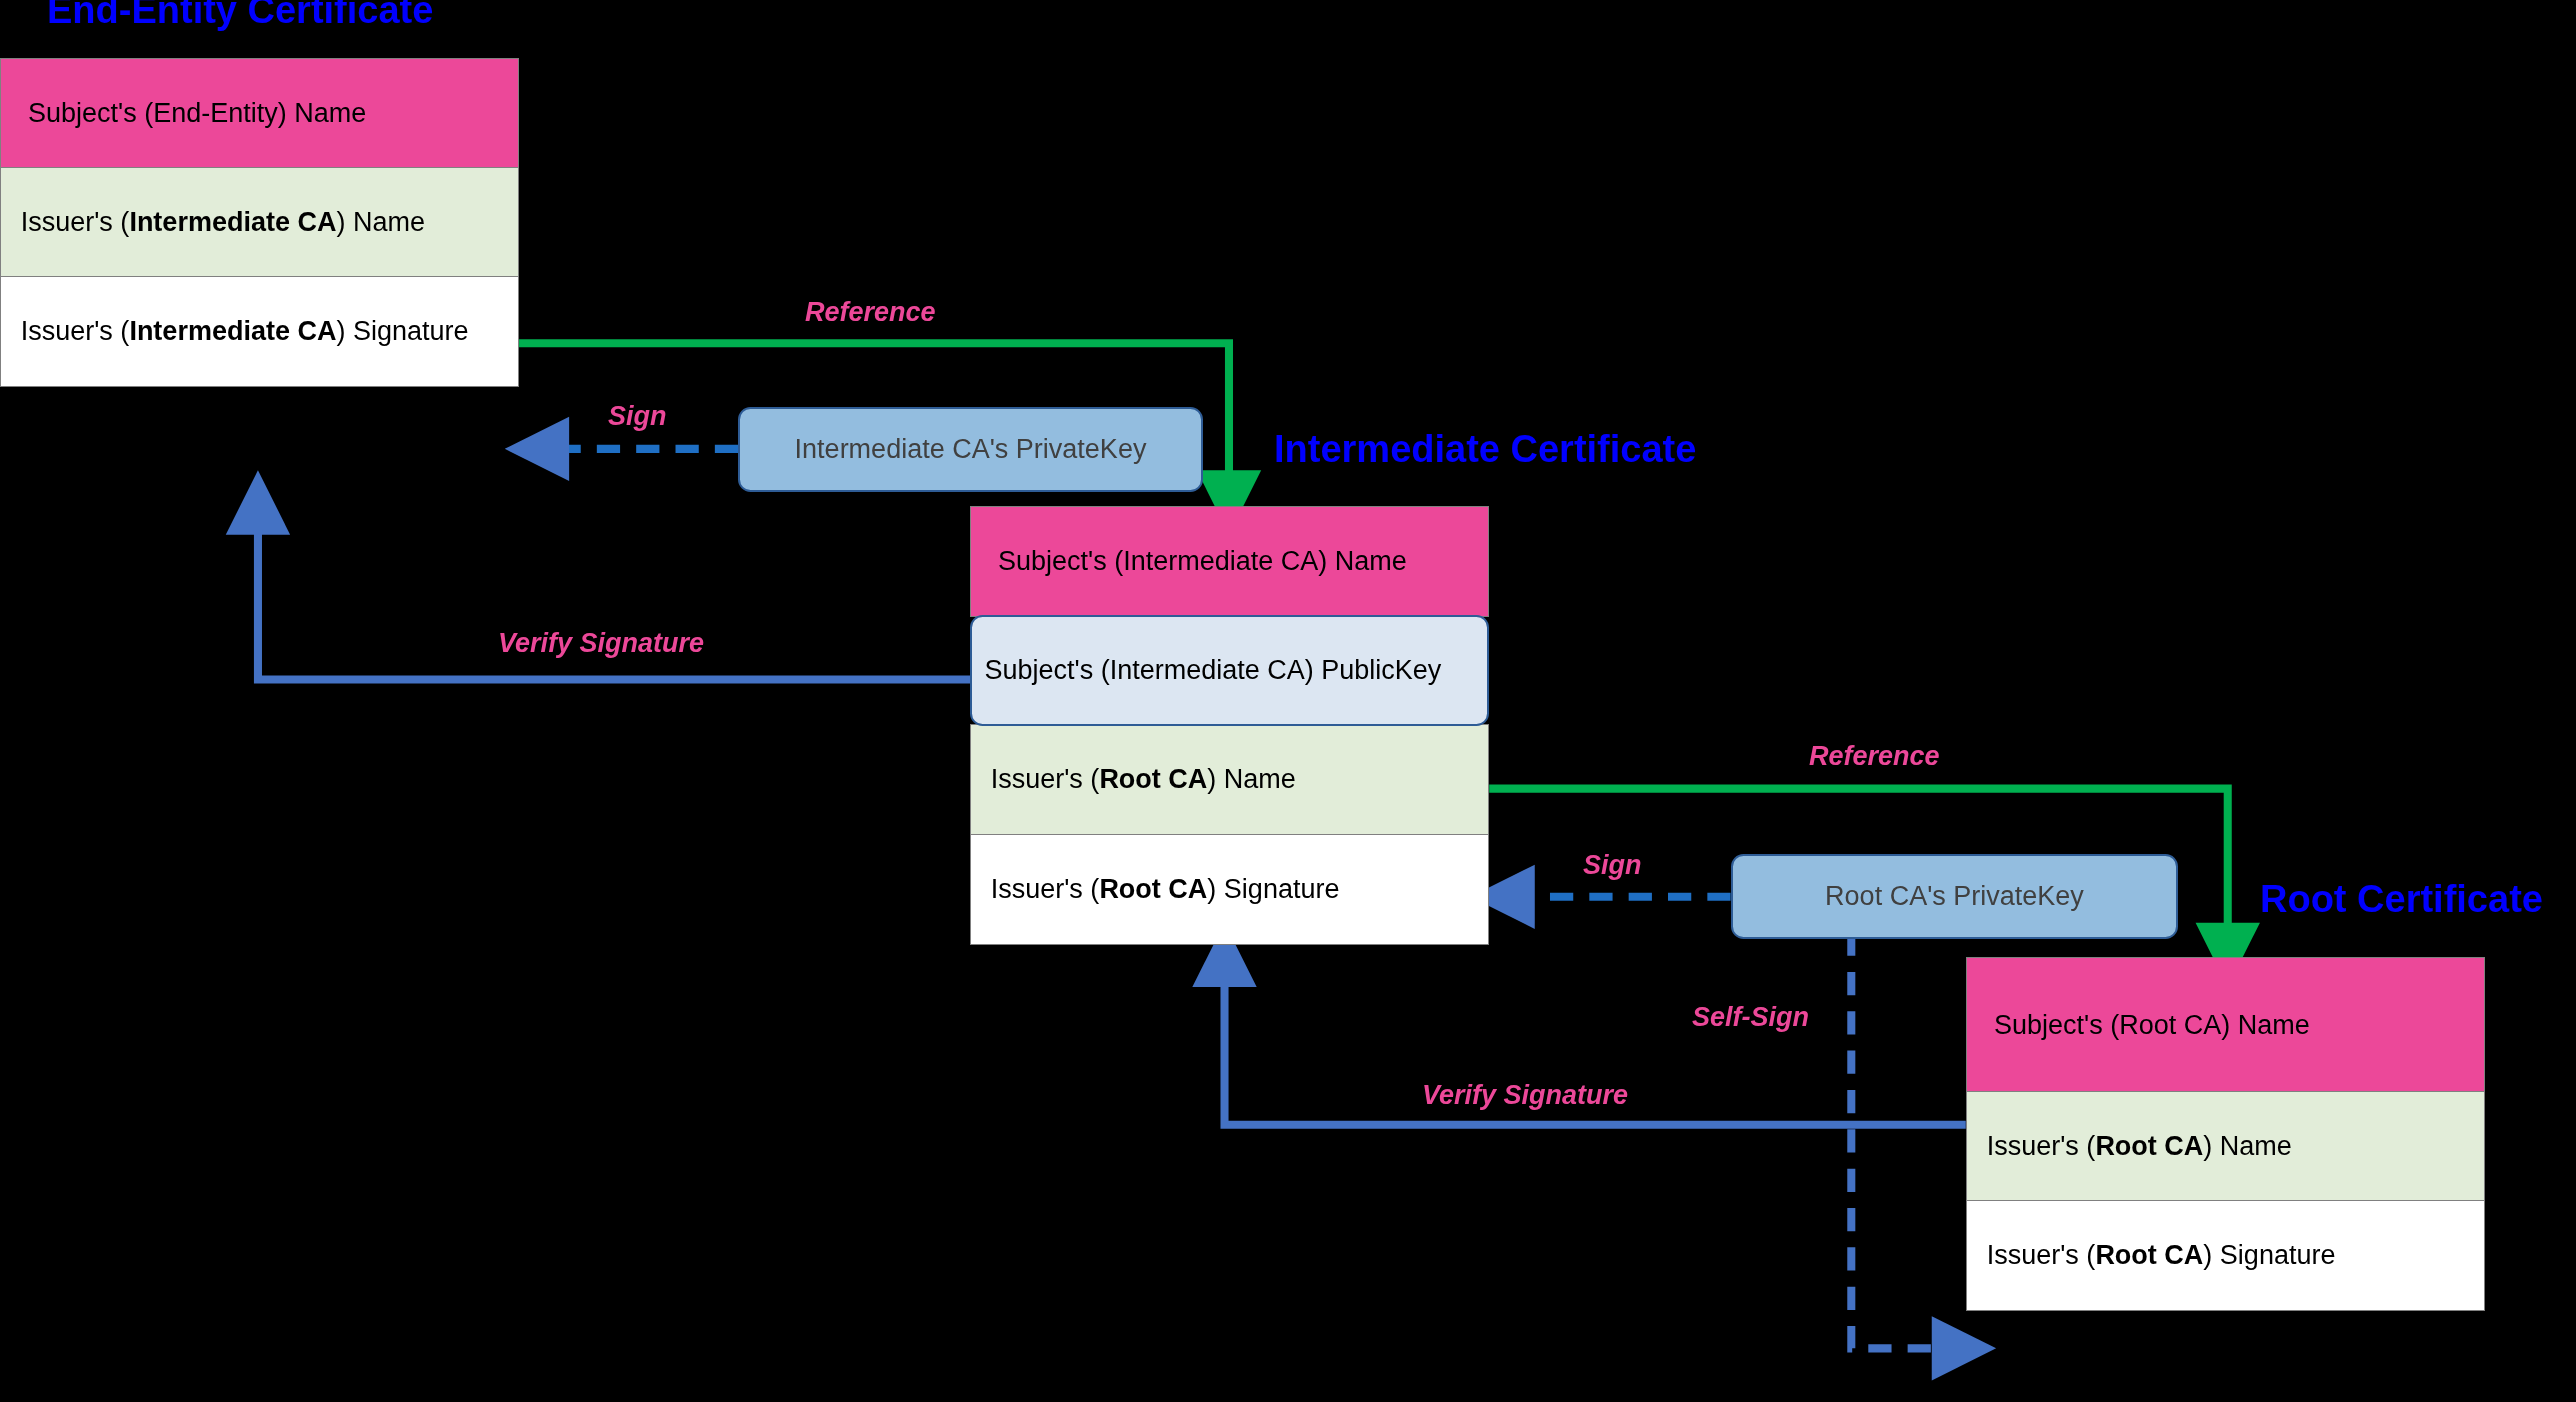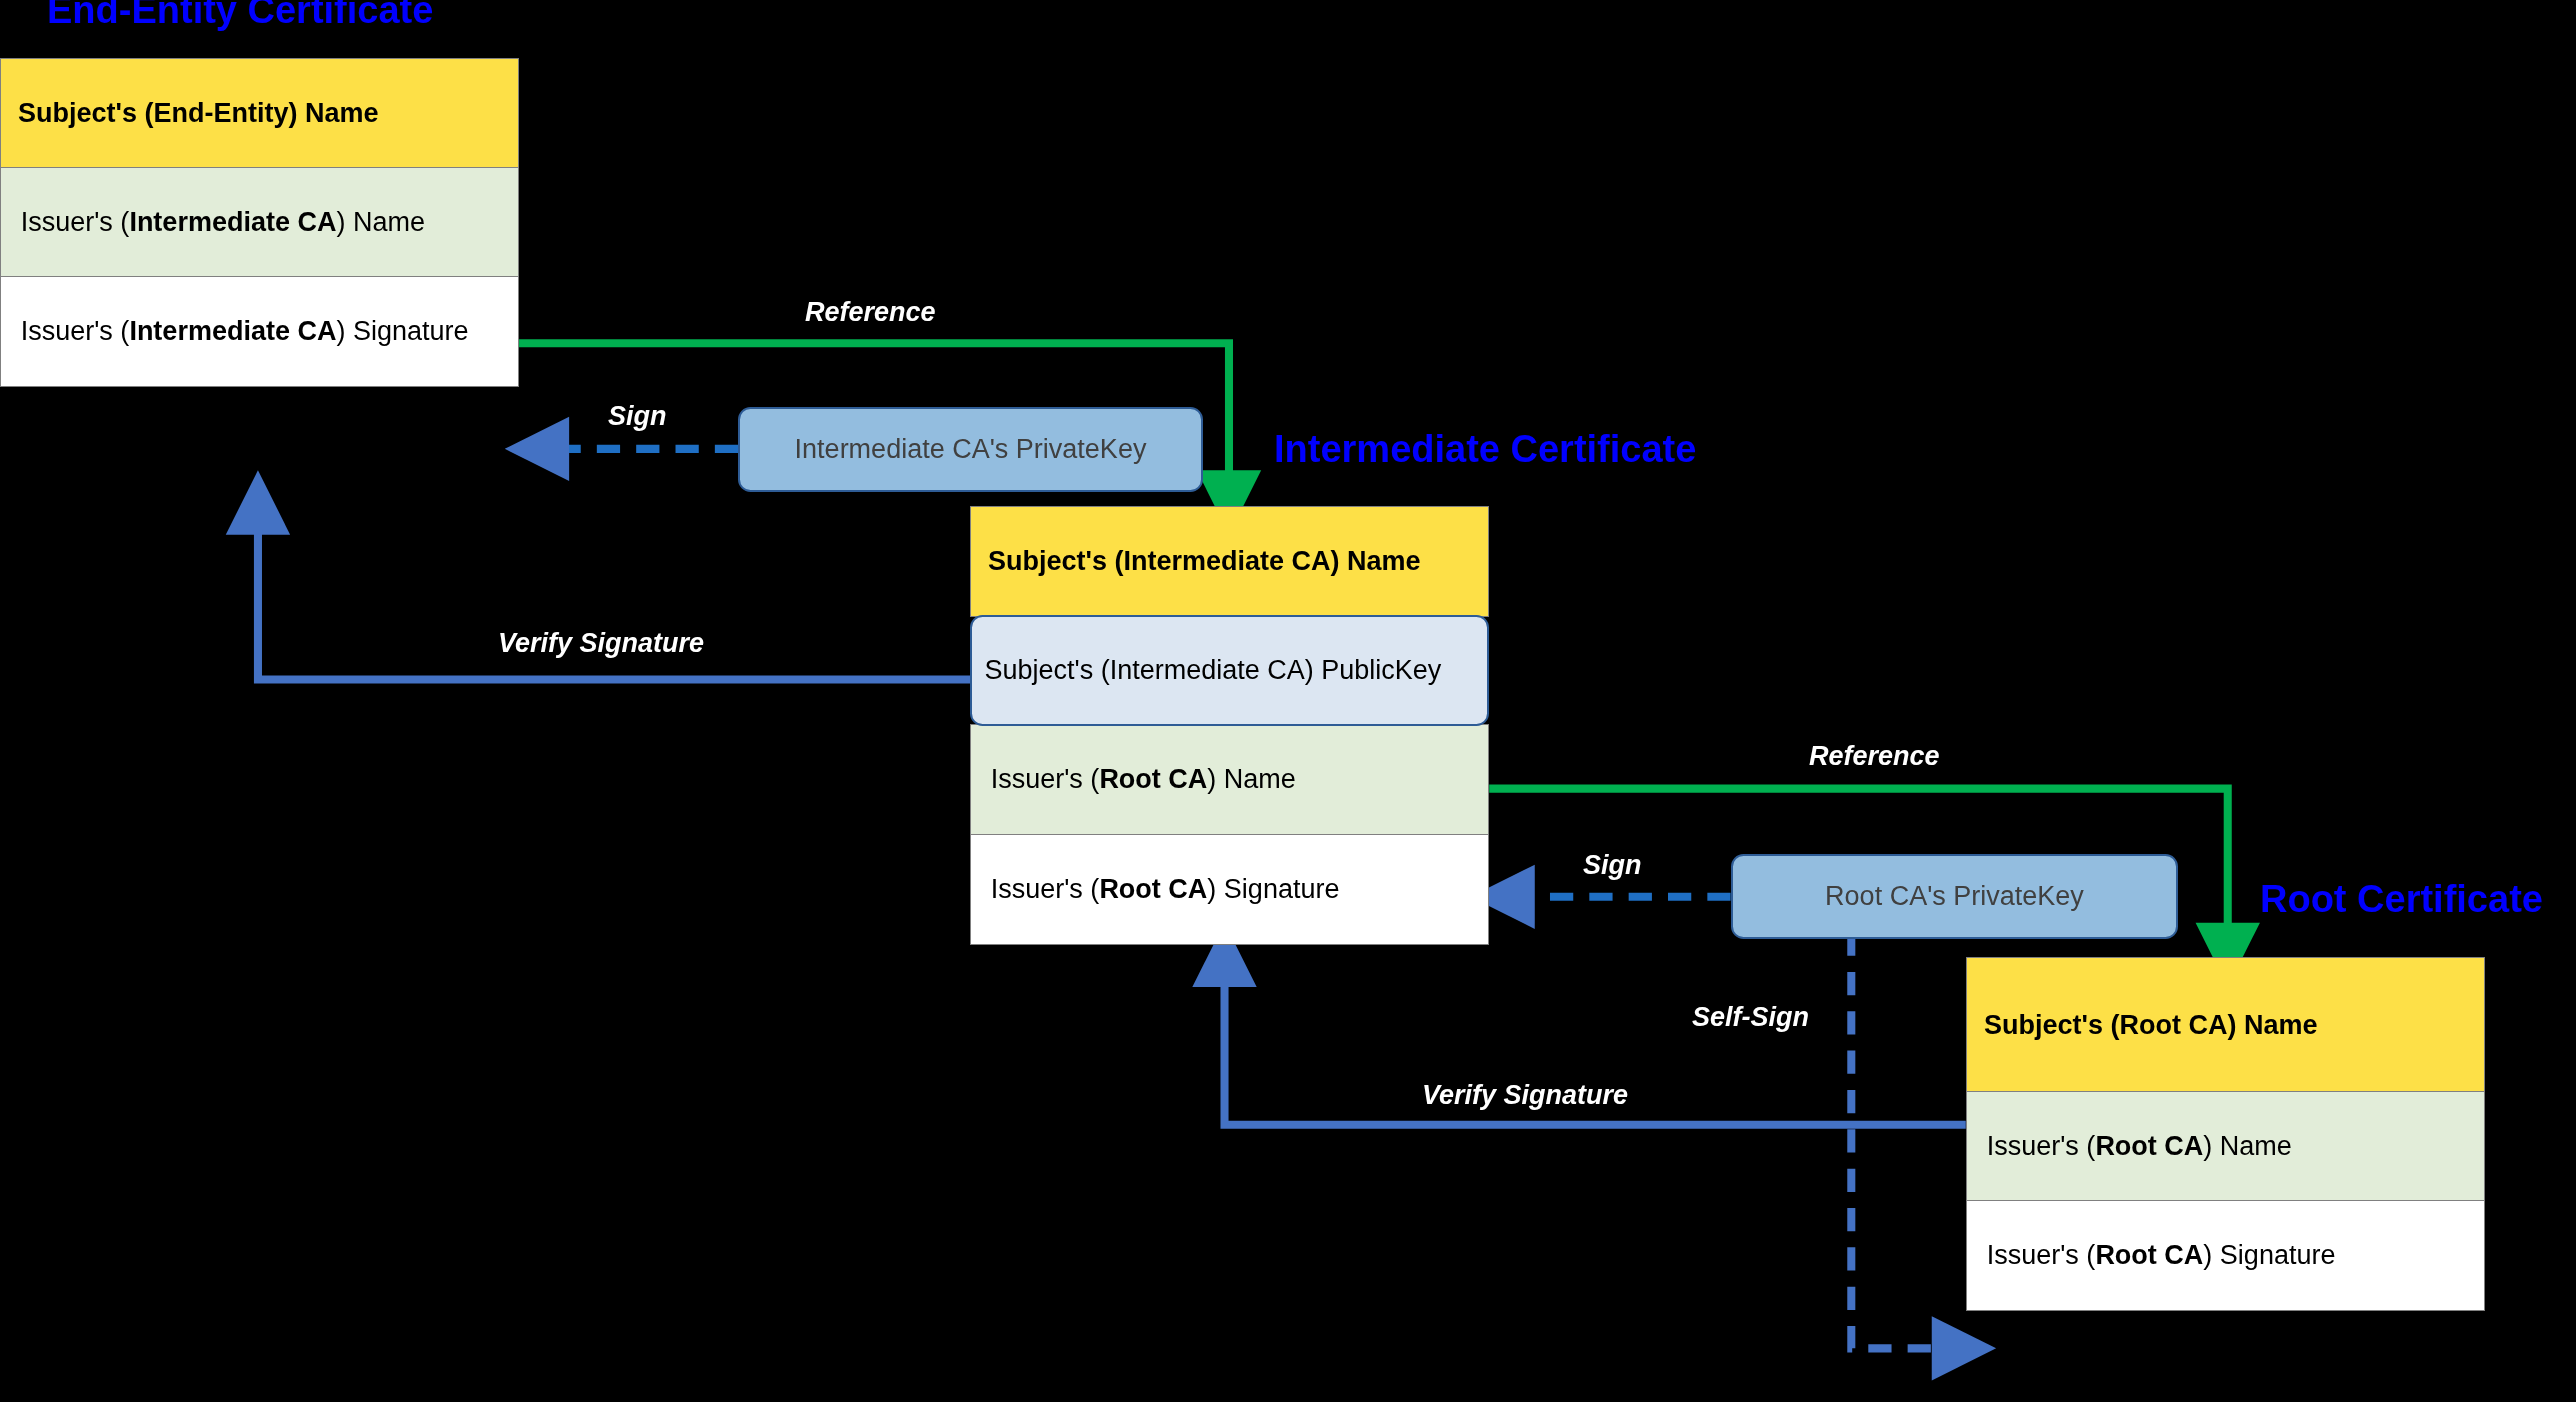--- a/index.html
+++ b/index.html
@@ -26,21 +26,21 @@
     box-sizing: border-box;
     display: flex;
     align-items: center;
     border: 1.8px solid #808080;
     font-size: 27px;
     color: #000000;
     white-space: nowrap;
   }
   .cert-row + .cert-row { margin-top: -1.8px; }
 
-  .row-name     { background: #fde047; padding-left: 17px; font-weight: bold; }
+  .row-name     { background: #ec4899; padding-left: 27px; }
   .row-pubkey   {
     background: #dce6f2;
     border: 2.7px solid #2e5c96;
     border-radius: 12.5px;
     padding-left: 12.5px;
     z-index: 3;
   }
   .row-issuer   { background: #e2edd9; padding-left: 19.7px; }
   .row-sig      { background: #ffffff; padding-left: 19.7px; }
 
@@ -64,21 +64,21 @@
     position: absolute;
     color: #0000ff;
     font-size: 38px;
     font-weight: bold;
     white-space: nowrap;
   }
 
   
   .edge-label {
     position: absolute;
-    color: #ffffff;
+    color: #ec4899;
     font-size: 27px;
     font-style: italic;
     font-weight: bold;
     white-space: nowrap;
   }
 
   
   #wires {
     position: absolute;
     left: 0; top: 0;

